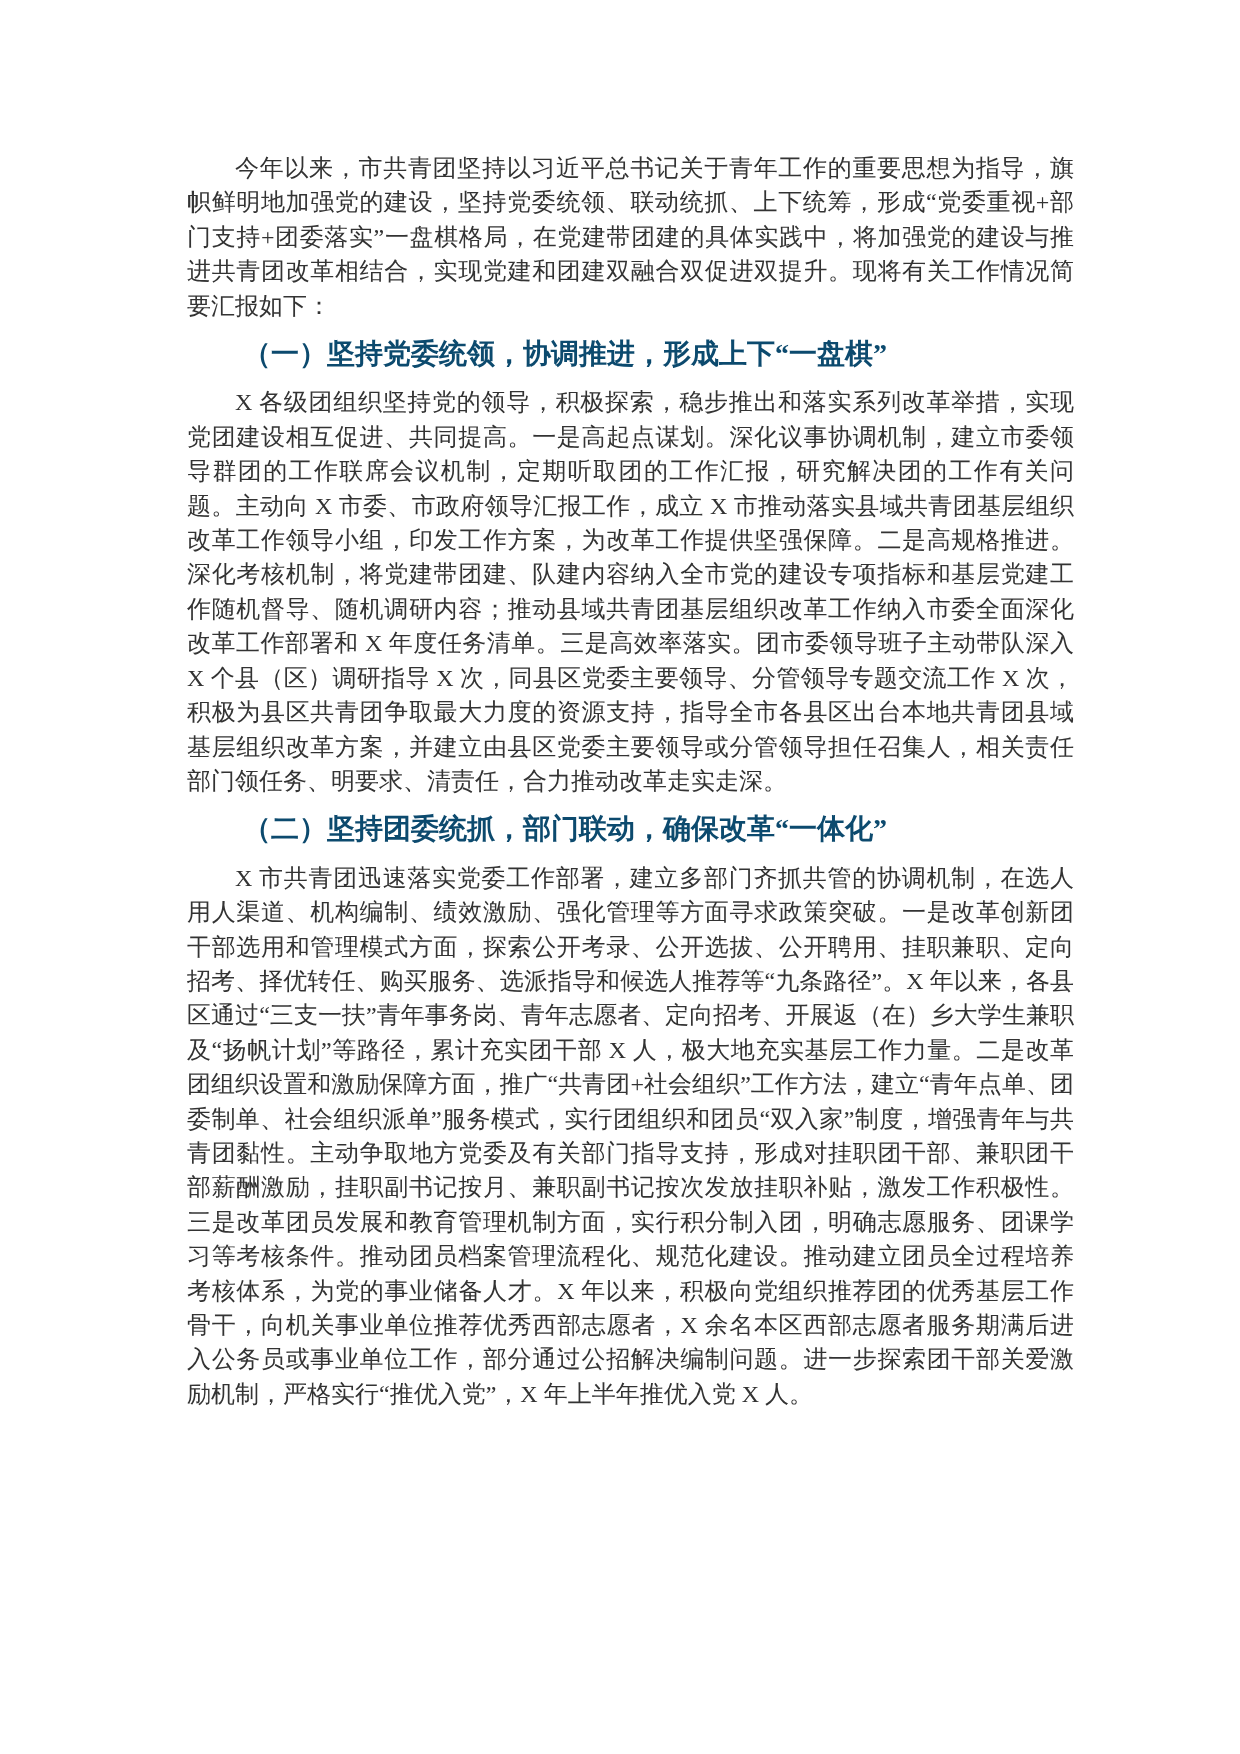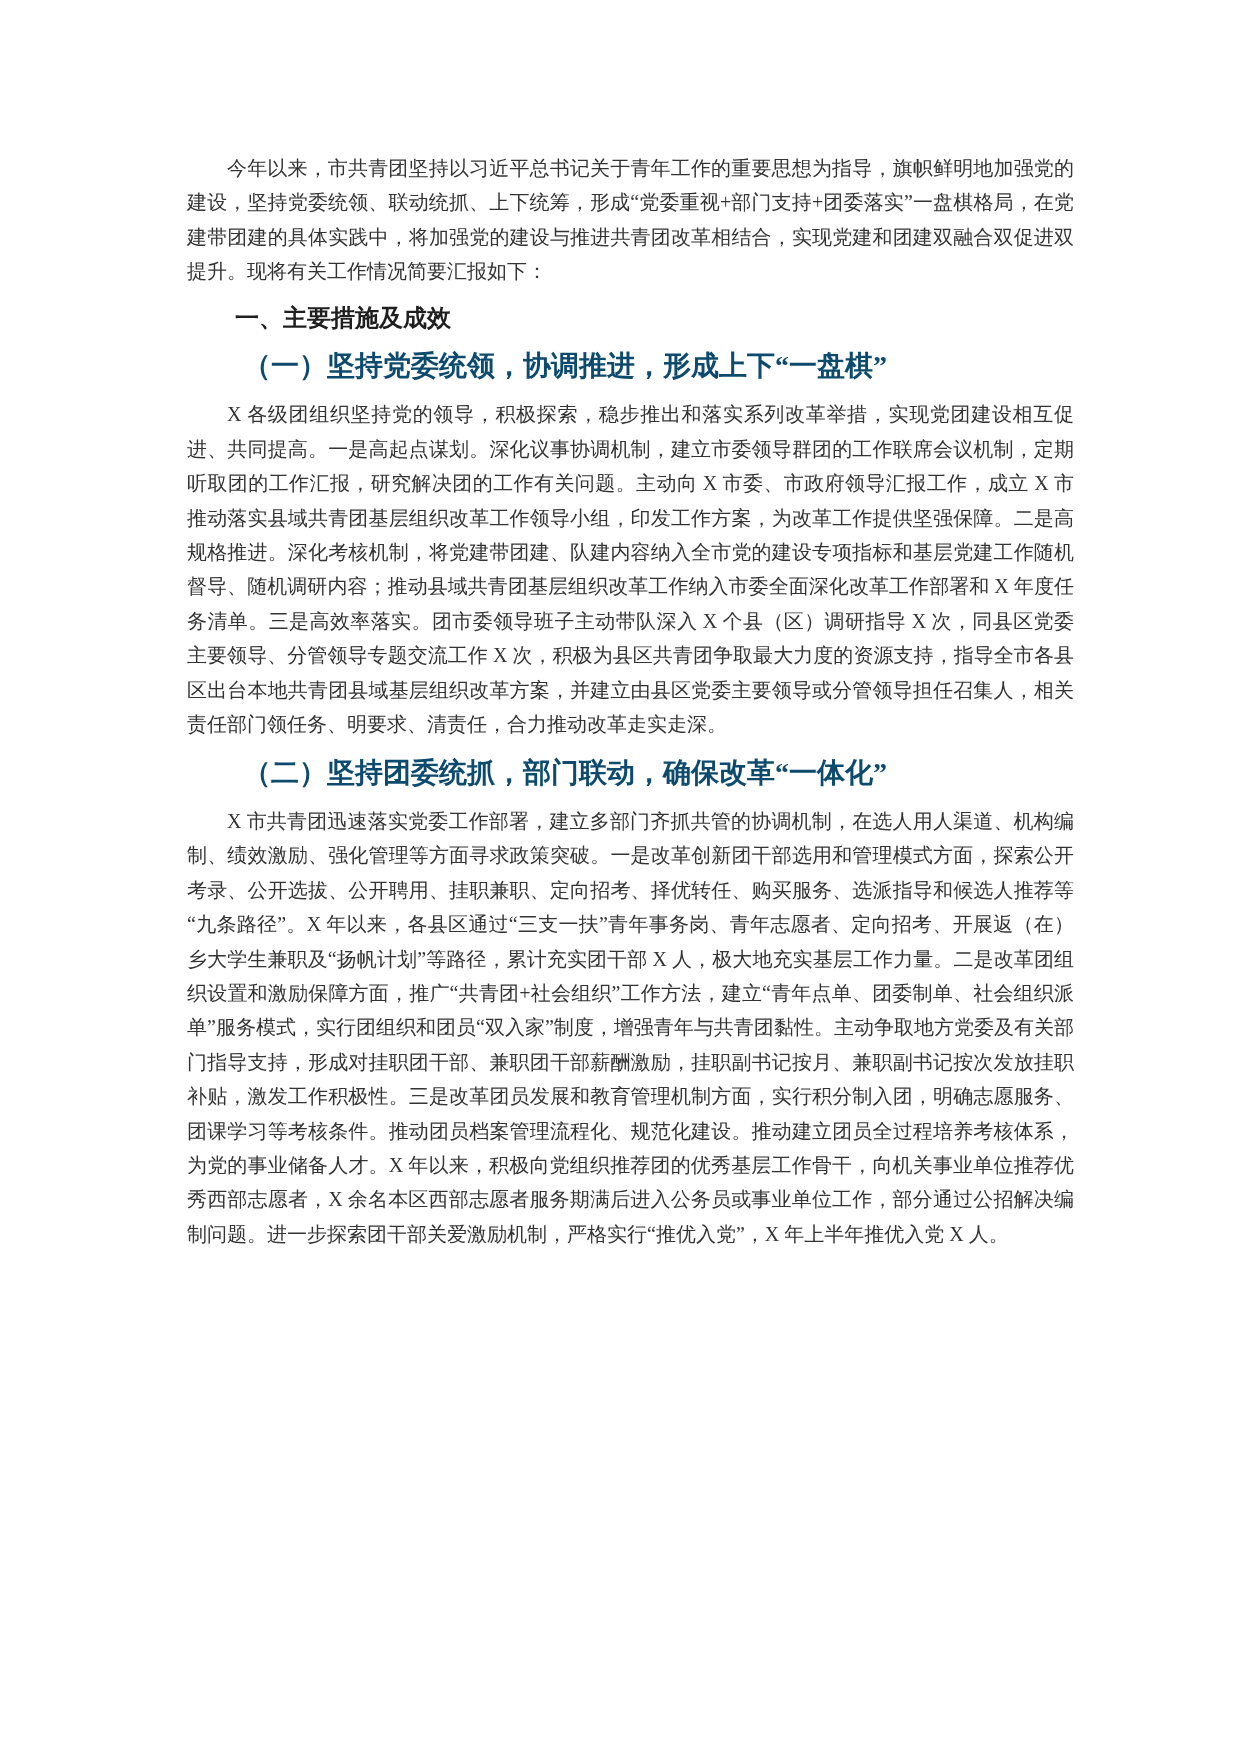--- a/index.html
+++ b/index.html
@@ -12,21 +12,21 @@
     box-sizing: border-box;
     width: 1240px;
     height: 1754px;
     margin: 0;
     background: #ffffff;
     padding: 151px 166px 0 187px;
     overflow: hidden;
   }
   .para {
     font-family: "Liberation Serif", "DejaVu Serif", serif;
-    font-size: 20px;
+    font-size: 24px;
     line-height: 34.4px;
     color: #333333;
     text-align: justify;
     text-justify: inter-character;
     text-indent: 2em;
     margin: 0;
     word-break: break-all;
   }
   .heading-1 {
     font-family: "Liberation Sans", "DejaVu Sans", sans-serif;
@@ -46,21 +46,20 @@
     text-indent: 2em;
     margin: 14px 0 14px 0;
   }
 </style>
 </head>
 <body>
 
 <div class="page">
   <p class="para">今年以来，市共青团坚持以习近平总书记关于青年工作的重要思想为指导，旗帜鲜明地加强党的建设，坚持党委统领、联动统抓、上下统筹，形成“党委重视+部门支持+团委落实”一盘棋格局，在党建带团建的具体实践中，将加强党的建设与推进共青团改革相结合，实现党建和团建双融合双促进双提升。现将有关工作情况简要汇报如下：</p>
 
-  <h2 class="heading-1">一、主要措施及成效</h2>
 
   <h3 class="heading-2">（一）坚持党委统领，协调推进，形成上下“一盘棋”</h3>
 
   <p class="para">X 各级团组织坚持党的领导，积极探索，稳步推出和落实系列改革举措，实现党团建设相互促进、共同提高。一是高起点谋划。深化议事协调机制，建立市委领导群团的工作联席会议机制，定期听取团的工作汇报，研究解决团的工作有关问题。主动向 X 市委、市政府领导汇报工作，成立 X 市推动落实县域共青团基层组织改革工作领导小组，印发工作方案，为改革工作提供坚强保障。二是高规格推进。深化考核机制，将党建带团建、队建内容纳入全市党的建设专项指标和基层党建工作随机督导、随机调研内容；推动县域共青团基层组织改革工作纳入市委全面深化改革工作部署和 X 年度任务清单。三是高效率落实。团市委领导班子主动带队深入 X 个县（区）调研指导 X 次，同县区党委主要领导、分管领导专题交流工作 X 次，积极为县区共青团争取最大力度的资源支持，指导全市各县区出台本地共青团县域基层组织改革方案，并建立由县区党委主要领导或分管领导担任召集人，相关责任部门领任务、明要求、清责任，合力推动改革走实走深。</p>
 
   <h3 class="heading-2">（二）坚持团委统抓，部门联动，确保改革“一体化”</h3>
 
   <p class="para">X 市共青团迅速落实党委工作部署，建立多部门齐抓共管的协调机制，在选人用人渠道、机构编制、绩效激励、强化管理等方面寻求政策突破。一是改革创新团干部选用和管理模式方面，探索公开考录、公开选拔、公开聘用、挂职兼职、定向招考、择优转任、购买服务、选派指导和候选人推荐等“九条路径”。X 年以来，各县区通过“三支一扶”青年事务岗、青年志愿者、定向招考、开展返（在）乡大学生兼职及“扬帆计划”等路径，累计充实团干部 X 人，极大地充实基层工作力量。二是改革团组织设置和激励保障方面，推广“共青团+社会组织”工作方法，建立“青年点单、团委制单、社会组织派单”服务模式，实行团组织和团员“双入家”制度，增强青年与共青团黏性。主动争取地方党委及有关部门指导支持，形成对挂职团干部、兼职团干部薪酬激励，挂职副书记按月、兼职副书记按次发放挂职补贴，激发工作积极性。三是改革团员发展和教育管理机制方面，实行积分制入团，明确志愿服务、团课学习等考核条件。推动团员档案管理流程化、规范化建设。推动建立团员全过程培养考核体系，为党的事业储备人才。X 年以来，积极向党组织推荐团的优秀基层工作骨干，向机关事业单位推荐优秀西部志愿者，X 余名本区西部志愿者服务期满后进入公务员或事业单位工作，部分通过公招解决编制问题。进一步探索团干部关爱激励机制，严格实行“推优入党”，X 年上半年推优入党 X 人。</p>
 
 </div>

